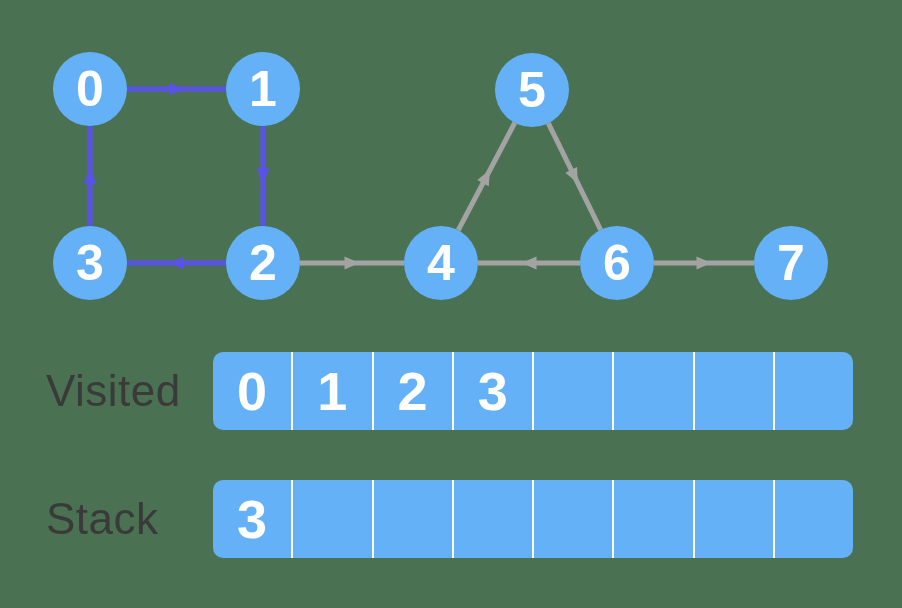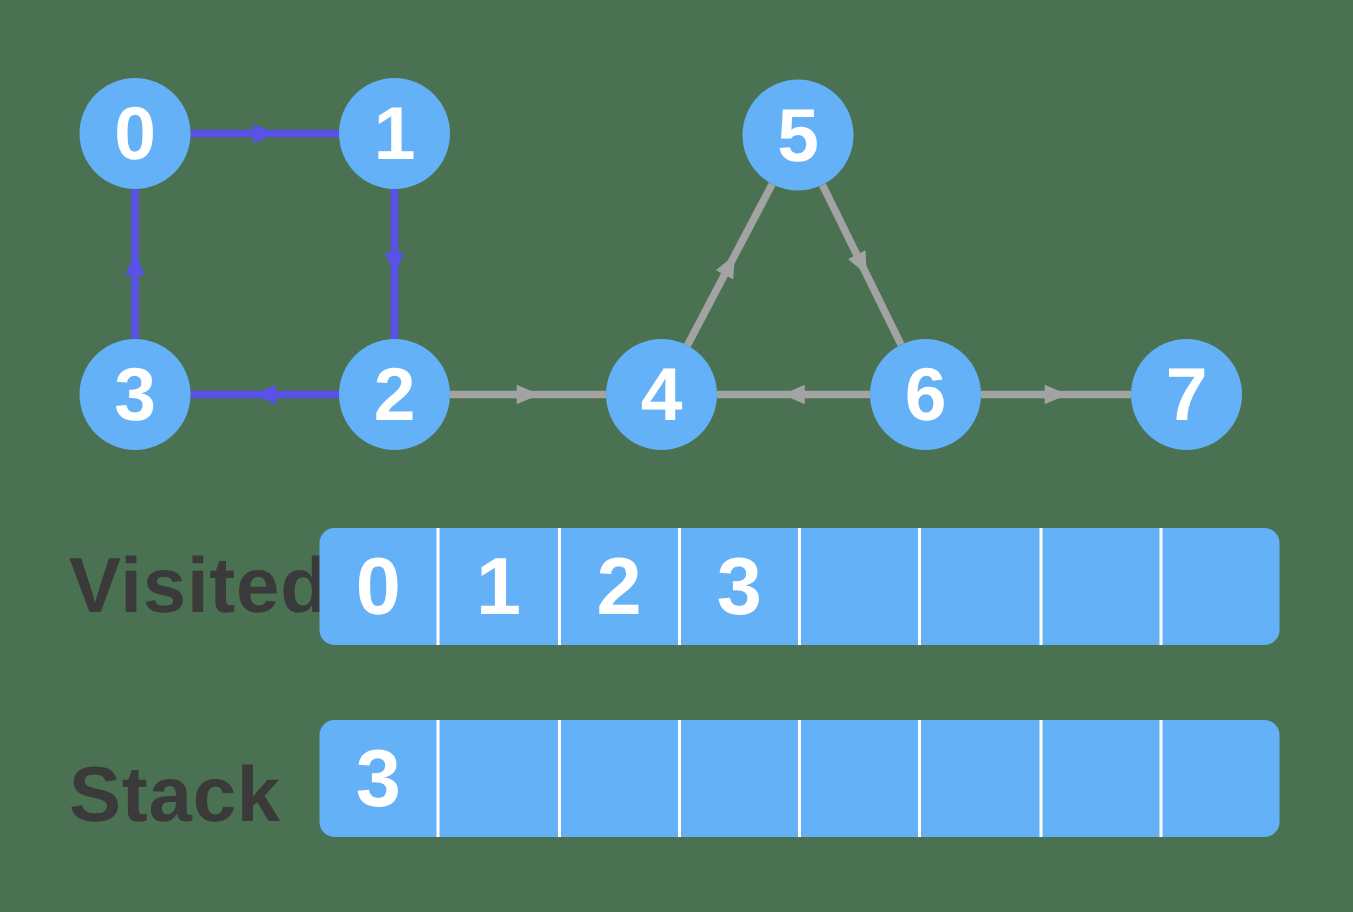--- a/index.html
+++ b/index.html
@@ -18,35 +18,35 @@
     background:var(--node,#64B1F8);
     color:var(--digit,#fff);
     display:flex;align-items:center;justify-content:center;
     font-weight:bold;font-size:50px;
     user-select:none;
   }
   .row-label{
     position:absolute;left:46px;
     transform:translateY(-50%);
     color:var(--labeltext,#3A3A3A);
-    font-weight:bold;font-size:52px;
+    font-weight:normal;font-size:44px;
     letter-spacing:0.5px;
     white-space:nowrap;
   }
   .bar{
     position:absolute;left:213px;width:640px;height:78px;
     background:var(--cell,#64B1F8);
     border-radius:10px;
     display:flex;
     overflow:hidden;
   }
   .bar-visited{top:352px;}
   .bar-stack{top:480px;}
   .label-visited{top:391px;}
-  .label-stack{top:530px;}
+  .label-stack{top:519px;}
   .cell{
     flex:1 1 0;
     display:flex;align-items:center;justify-content:center;
     color:var(--digit,#fff);
     font-weight:bold;font-size:54px;
     border-right:2px solid #fff;
   }
   .cell:last-child{border-right:none;}
 </style>
 </head>

